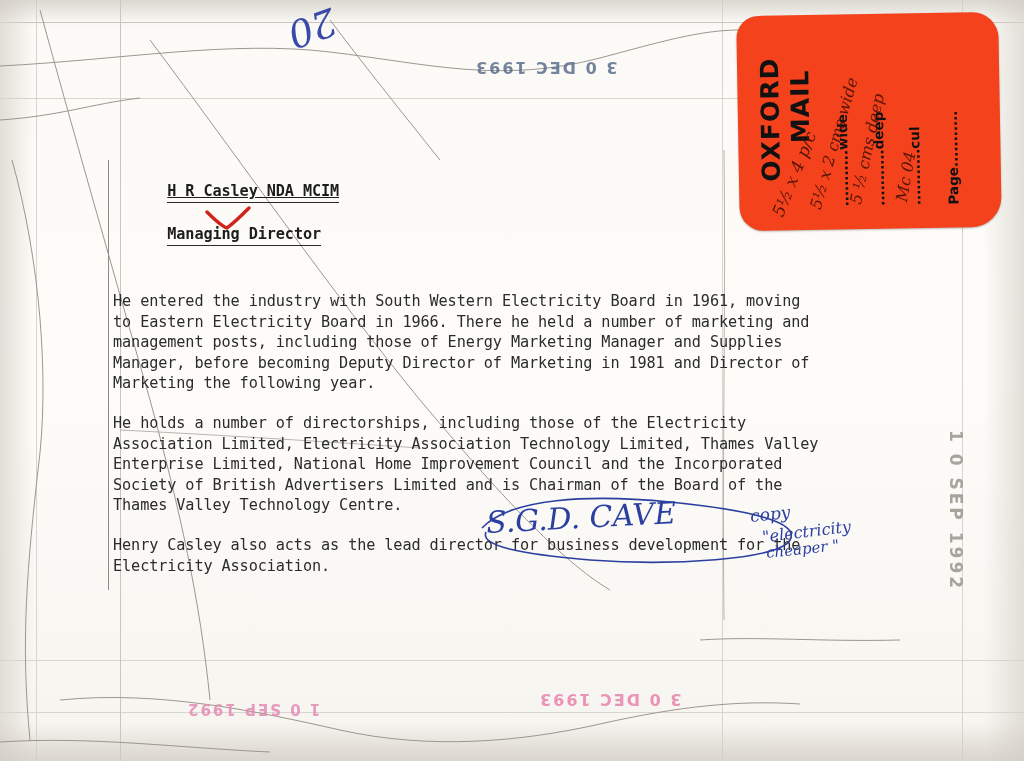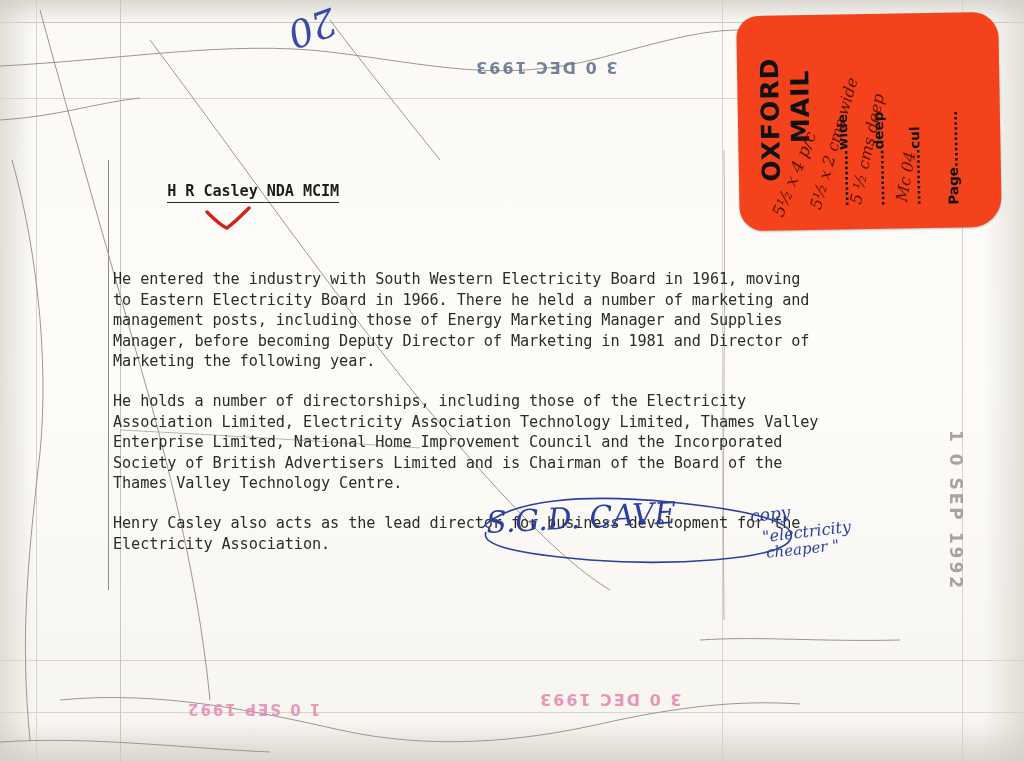--- a/index.html
+++ b/index.html
@@ -73,20 +73,21 @@
     letter-spacing: -0.1px;
   }
   .doc .heading {
     font-weight: bold;
     color: #1d1d1d;
   }
   .doc .heading .l1 {
     display: inline-block;
     border-bottom: 1.5px solid #2a2a2a;
     padding-bottom: 0px;
+    text-decoration: underline;
   }
   .doc .heading .l2 {
     display: inline-block;
     border-bottom: 1.5px solid #2a2a2a;
     padding-bottom: 0px;
   }
   .doc p {
     margin: 0 0 19px 0;
     white-space: pre-wrap;
   }
@@ -262,20 +263,21 @@
       <path d="M120 430 C 200 434, 300 440, 420 448"></path>
       <path d="M724 150 C 726 300, 722 460, 724 620"></path>
     </g>
   </svg>
 
   <div class="hand-blue hb-top">20</div>
 
   <div class="doc">
     <p class="headblock heading">
       <span class="l1">H R Casley NDA MCIM</span><br>
+      <span class="l2">Managing Director</span>
     </p>
     <p>He entered the industry with South Western Electricity Board in 1961, moving
 to Eastern Electricity Board in 1966. There he held a number of marketing and
 management posts, including those of Energy Marketing Manager and Supplies
 Manager, before becoming Deputy Director of Marketing in 1981 and Director of
 Marketing the following year.</p>
     <p>He holds a number of directorships, including those of the Electricity
 Association Limited, Electricity Association Technology Limited, Thames Valley
 Enterprise Limited, National Home Improvement Council and the Incorporated
 Society of British Advertisers Limited and is Chairman of the Board of the

